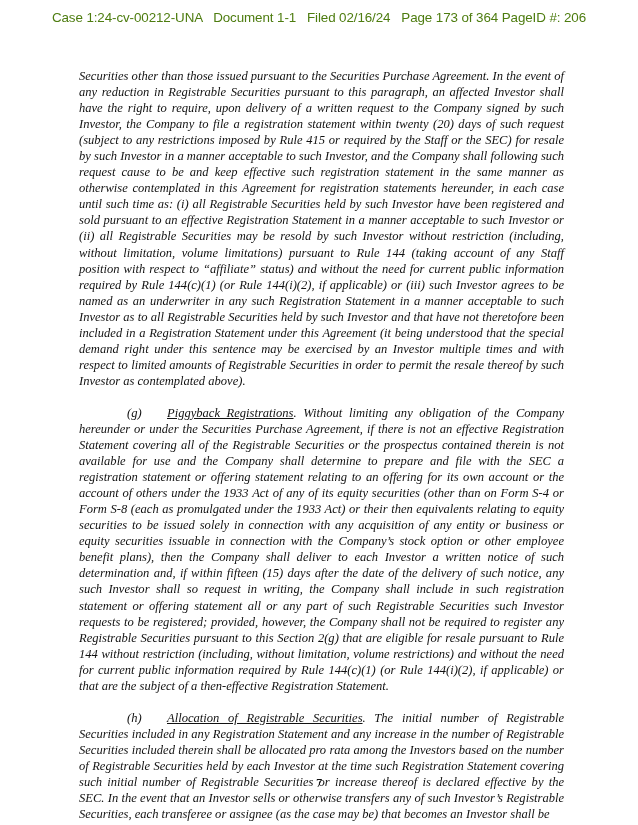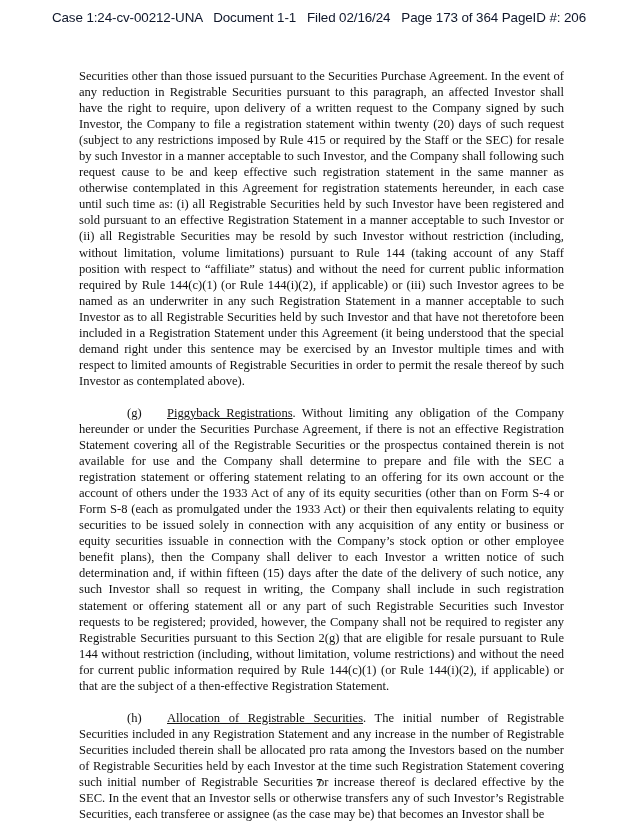--- a/index.html
+++ b/index.html
@@ -1,27 +1,27 @@
 <!DOCTYPE html>
 <html><head>
 <meta charset="utf-8">
 <style>
   html, body { margin: 0; padding: 0; background: #ffffff; }
   body { width: 638px; height: 825px; position: relative; overflow: hidden; }
   .header {
     position: absolute; top: 10px; left: 0; width: 638px; text-align: center;
-    font-family: "Liberation Sans", sans-serif; font-size: 13.4px; color: #0f172a;
+    font-family: "Liberation Sans", sans-serif; font-size: 13.4px; color: #4d7c0f;
     white-space: pre; letter-spacing: -0.1px;
   }
   .page {
     position: absolute; top: 68px; left: 79px; width: 485px;
     font-family: "Liberation Serif", serif; font-size: 12.55px; line-height: 16.05px;
     color: #111111; text-align: justify;
   }
-  .page p { margin: 0 0 16px 0; }
+  .page p { margin: 0 0 16px 0; font-style: italic; }
   .indent { display: inline-block; width: 48px; }
   .marker { display: inline-block; width: 40px; }
   .heading { text-decoration: underline; margin-top: 9px; }
   .footer {
     position: absolute; top: 776px; left: 0; width: 638px; text-align: center;
     font-family: "Liberation Serif", serif; font-size: 12.5px; color: #111111;
   }
 </style>
 </head>
 <body>

